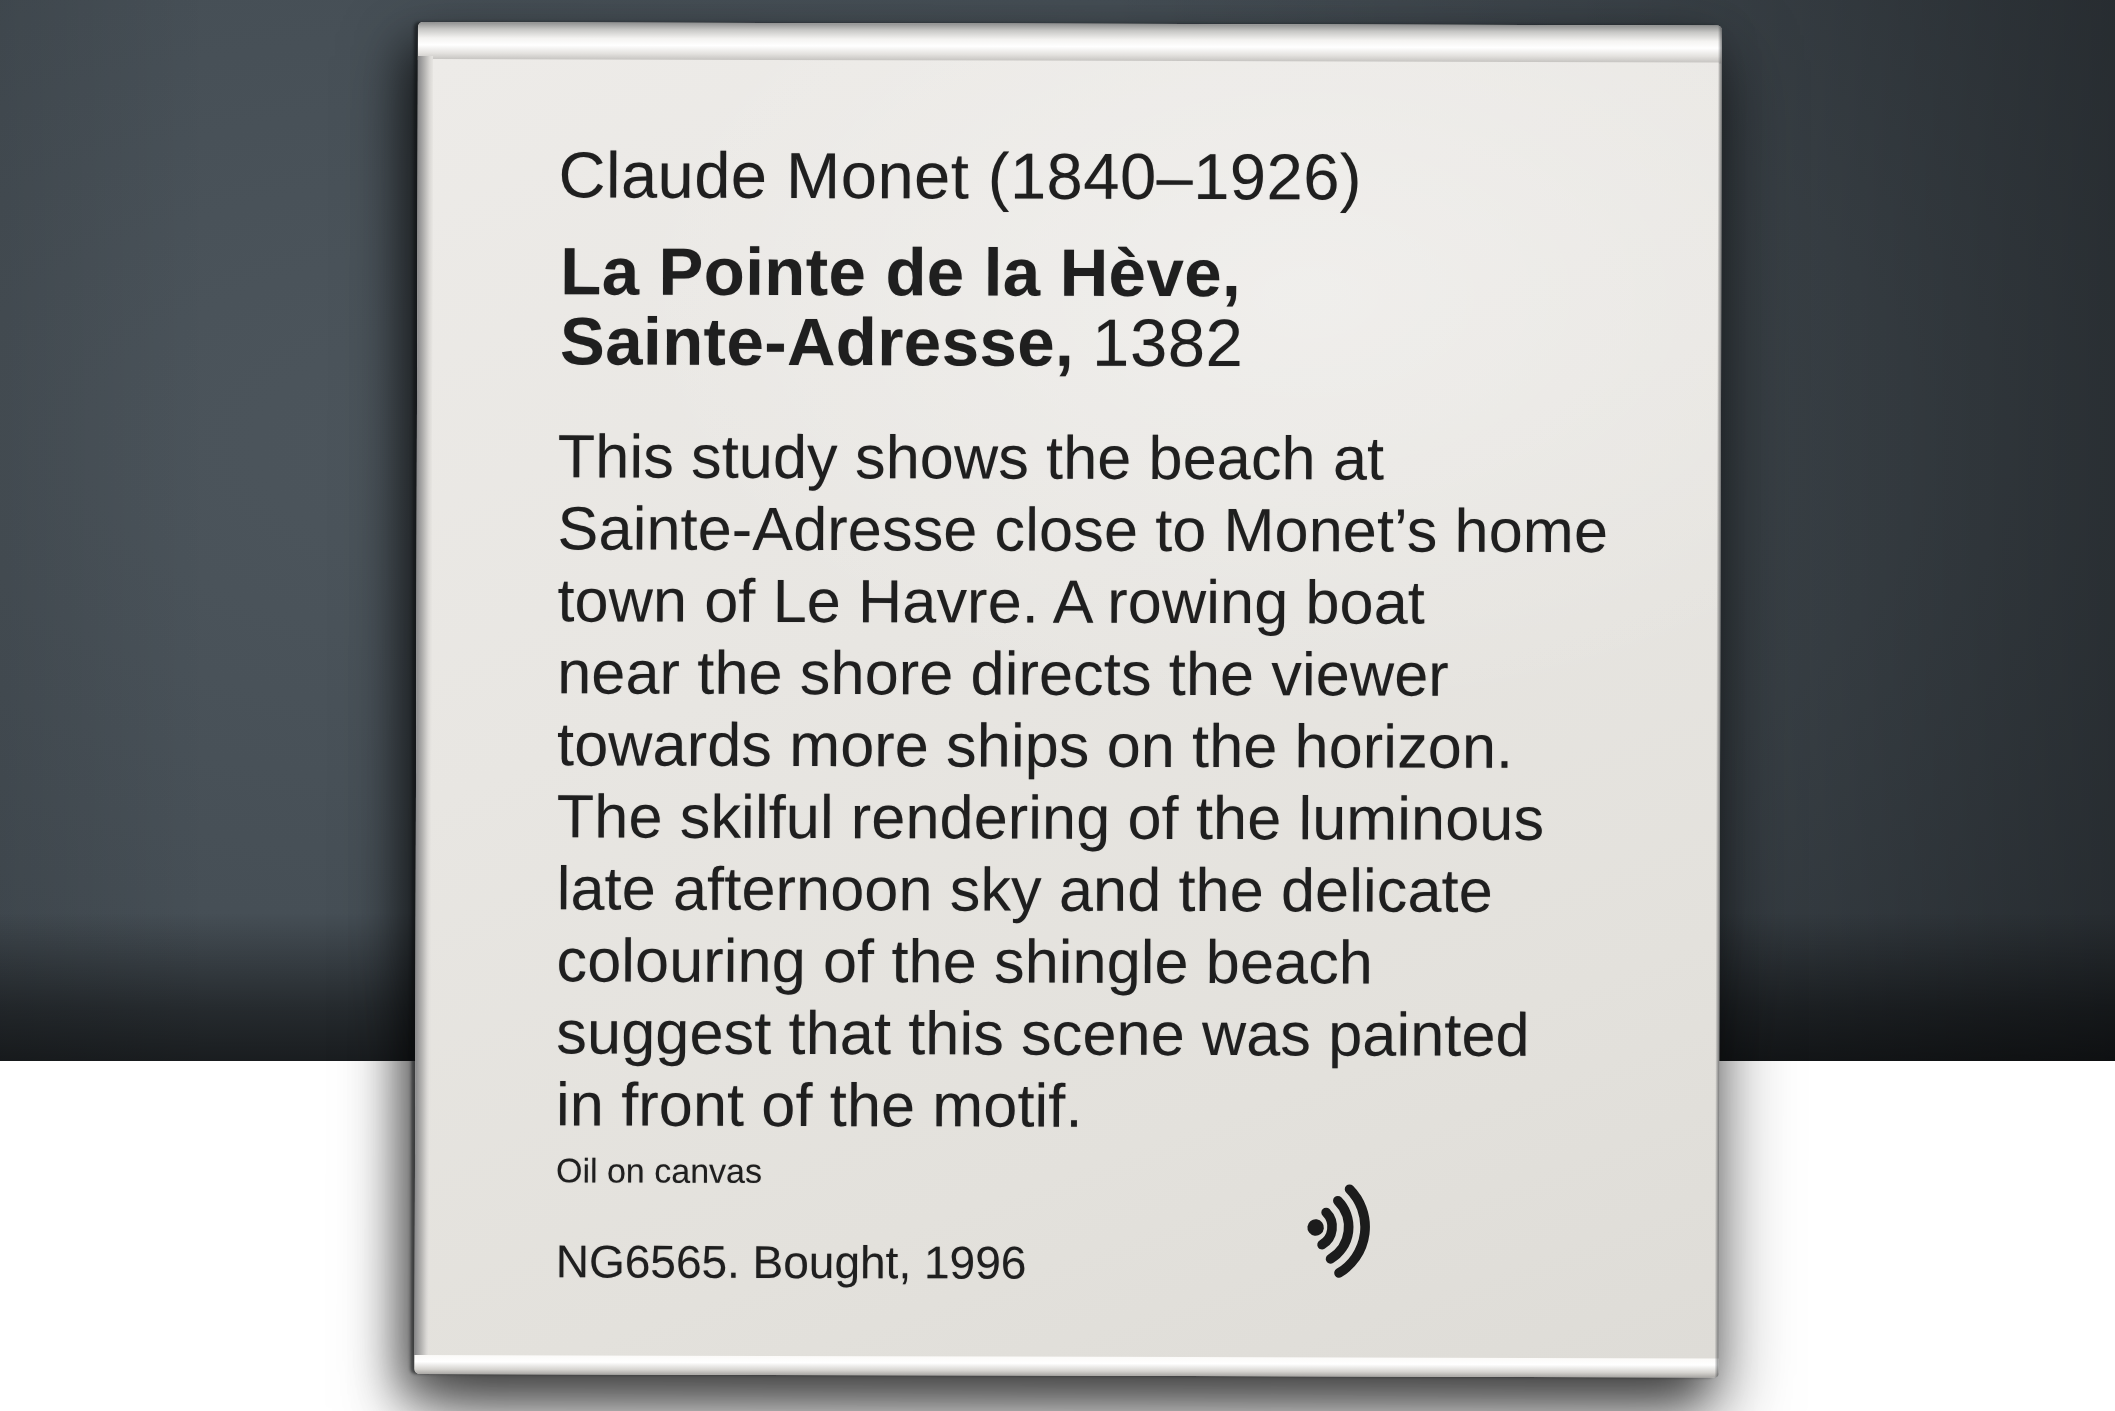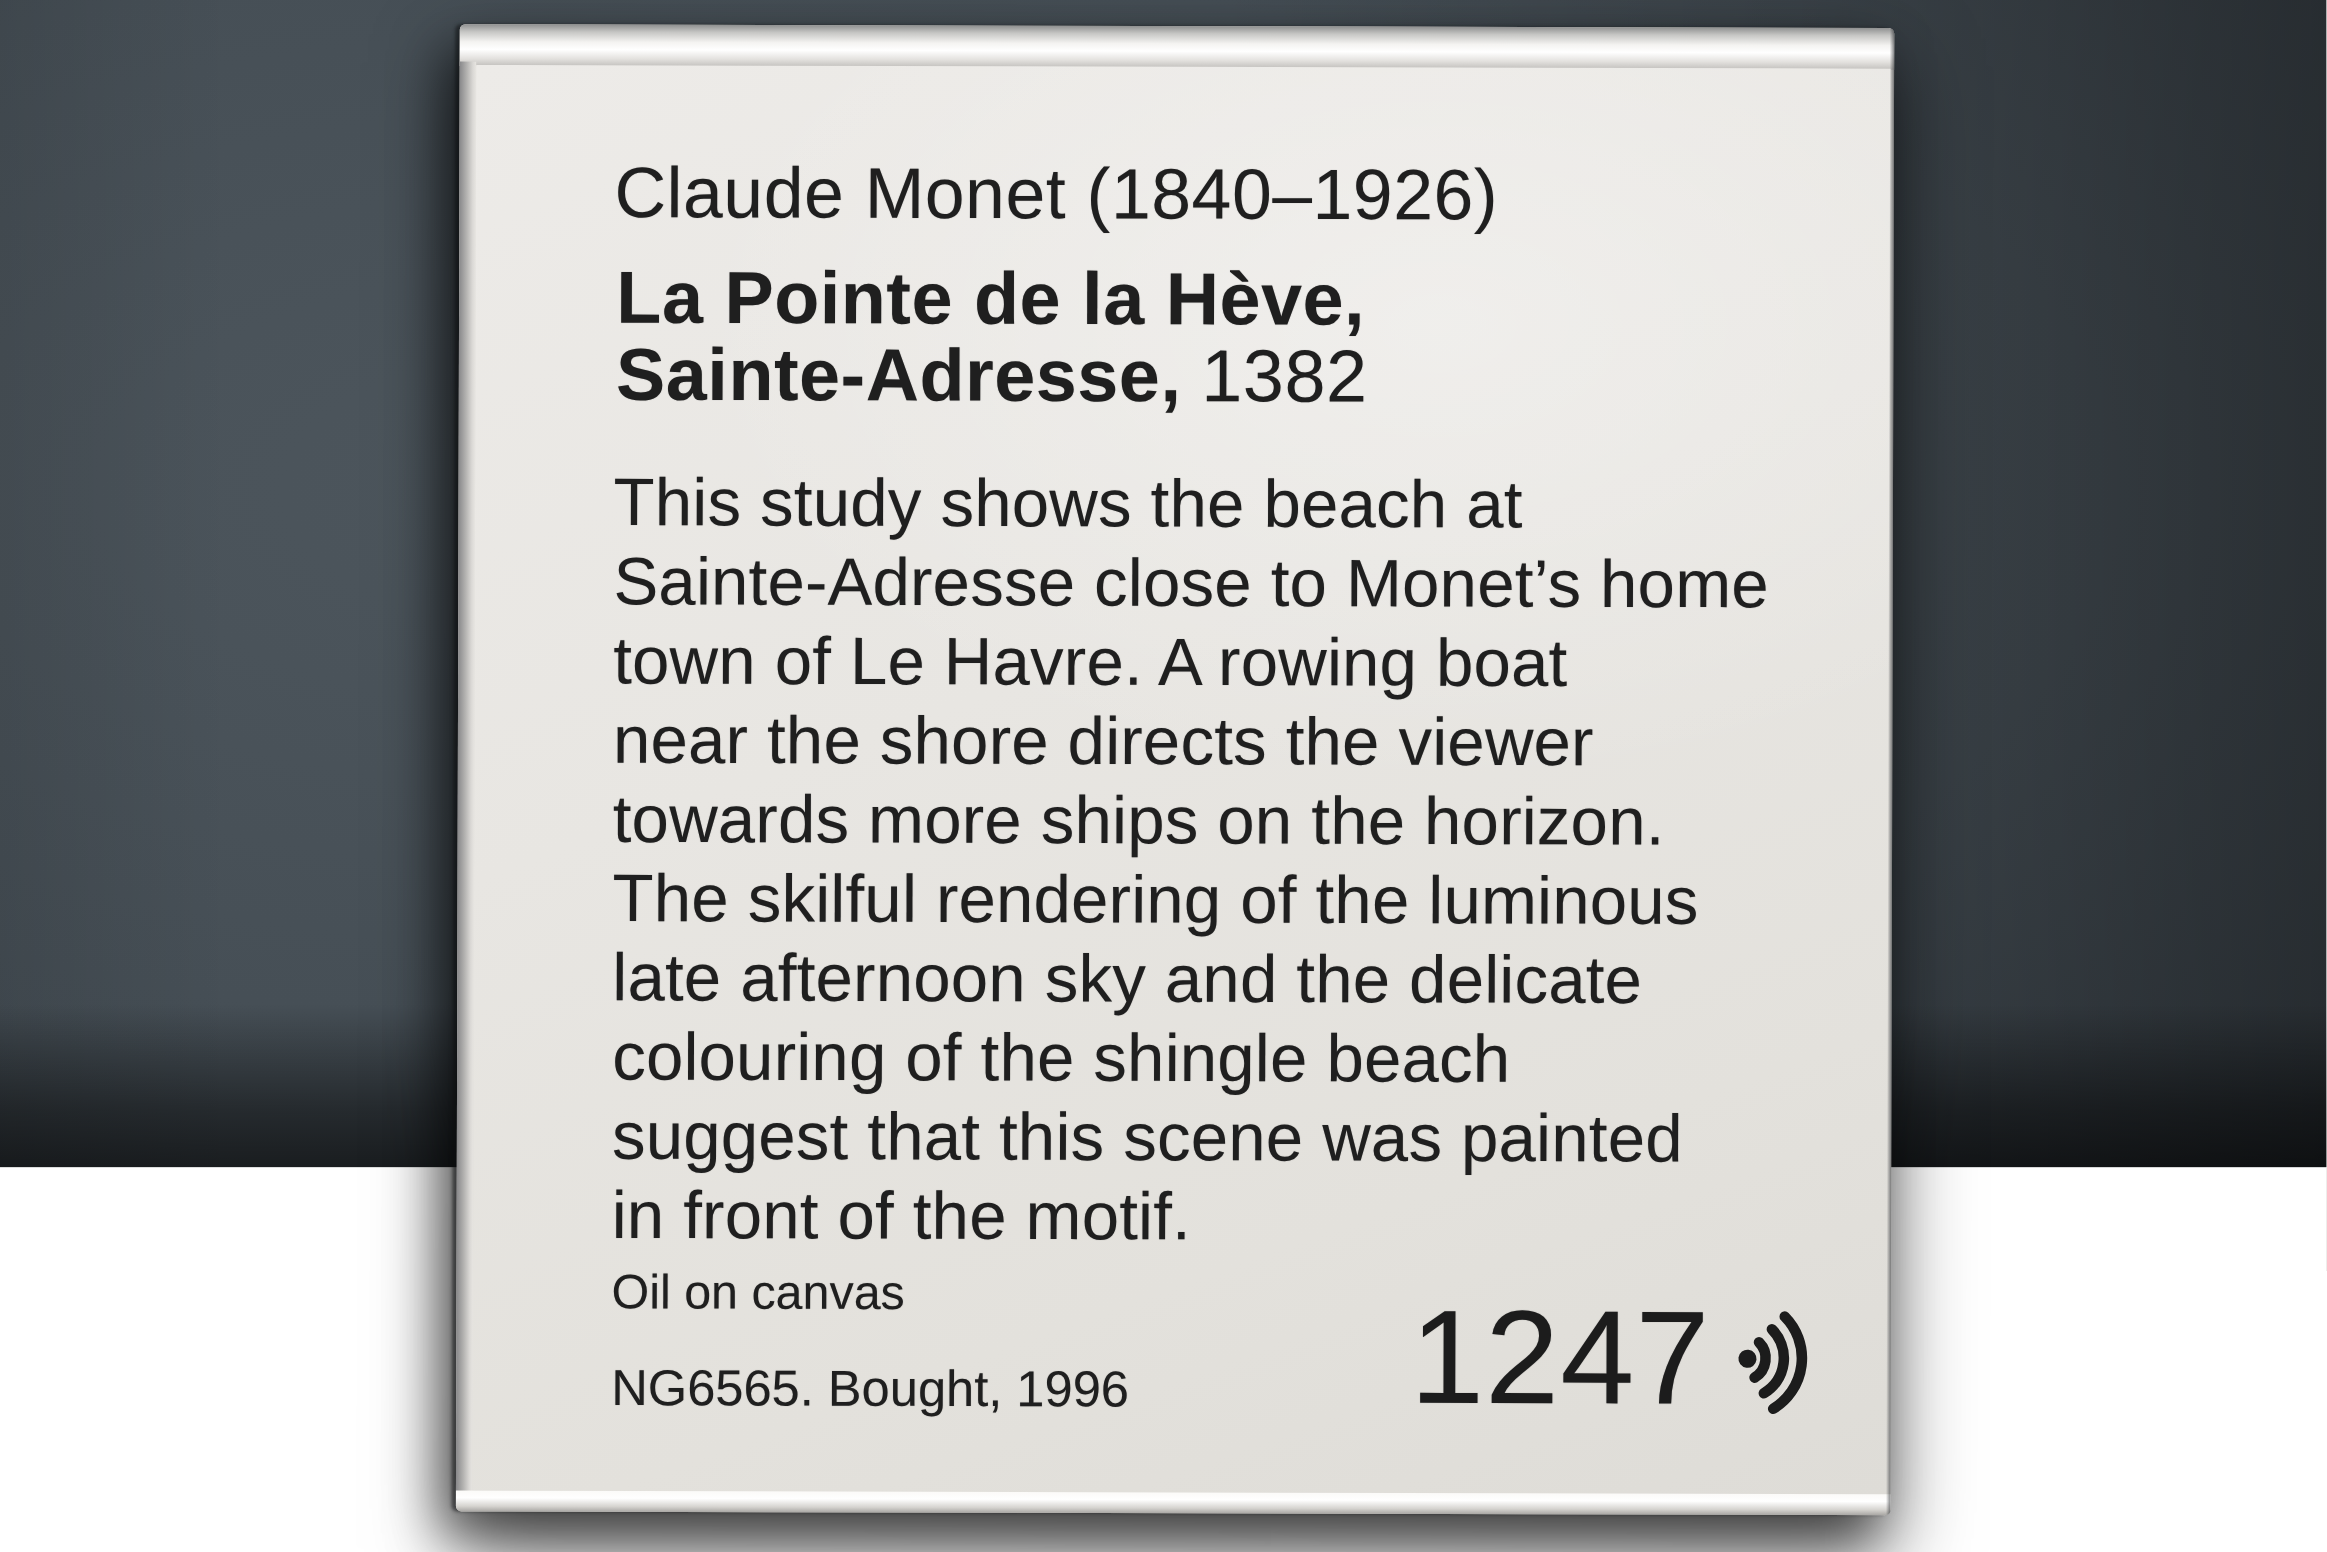--- a/index.html
+++ b/index.html
@@ -104,21 +104,21 @@
     position: absolute;
     left: 126px; top: 361px;
     font-size: 61px;
     line-height: 72px;
     letter-spacing: 0.2px;
   }
 
   .medium {
     position: absolute;
     left: 126px; top: 1094px;
-    font-size: 44px;
+    font-size: 34px;
     line-height: 1;
   }
 
   .credit {
     position: absolute;
     left: 126px; top: 1179px;
     font-size: 46px;
     line-height: 1;
   }
 
@@ -179,21 +179,20 @@
         <div class="desc-line">colouring of the shingle beach</div>
         <div class="desc-line">suggest that this scene was painted</div>
         <div class="desc-line">in front of the motif.</div>
       </div>
 
       <div class="medium">Oil on canvas</div>
 
       <div class="credit">NG6565. Bought, 1996</div>
 
       <div class="audio">
-        <span class="audio-num">1247</span>
         <svg class="audio-icon" viewBox="0 0 48 74" aria-hidden="true">
           <circle cx="7" cy="37" r="6"></circle>
           <path d="M 13.2 25.2 A 15 15 0 0 1 13.2 48.8"></path>
           <path d="M 20.6 15.7 A 27 27 0 0 1 20.6 58.3"></path>
           <path d="M 28.0 6.3 A 39 39 0 0 1 28.0 67.7"></path>
         </svg>
       </div>
 
     </div>
 

